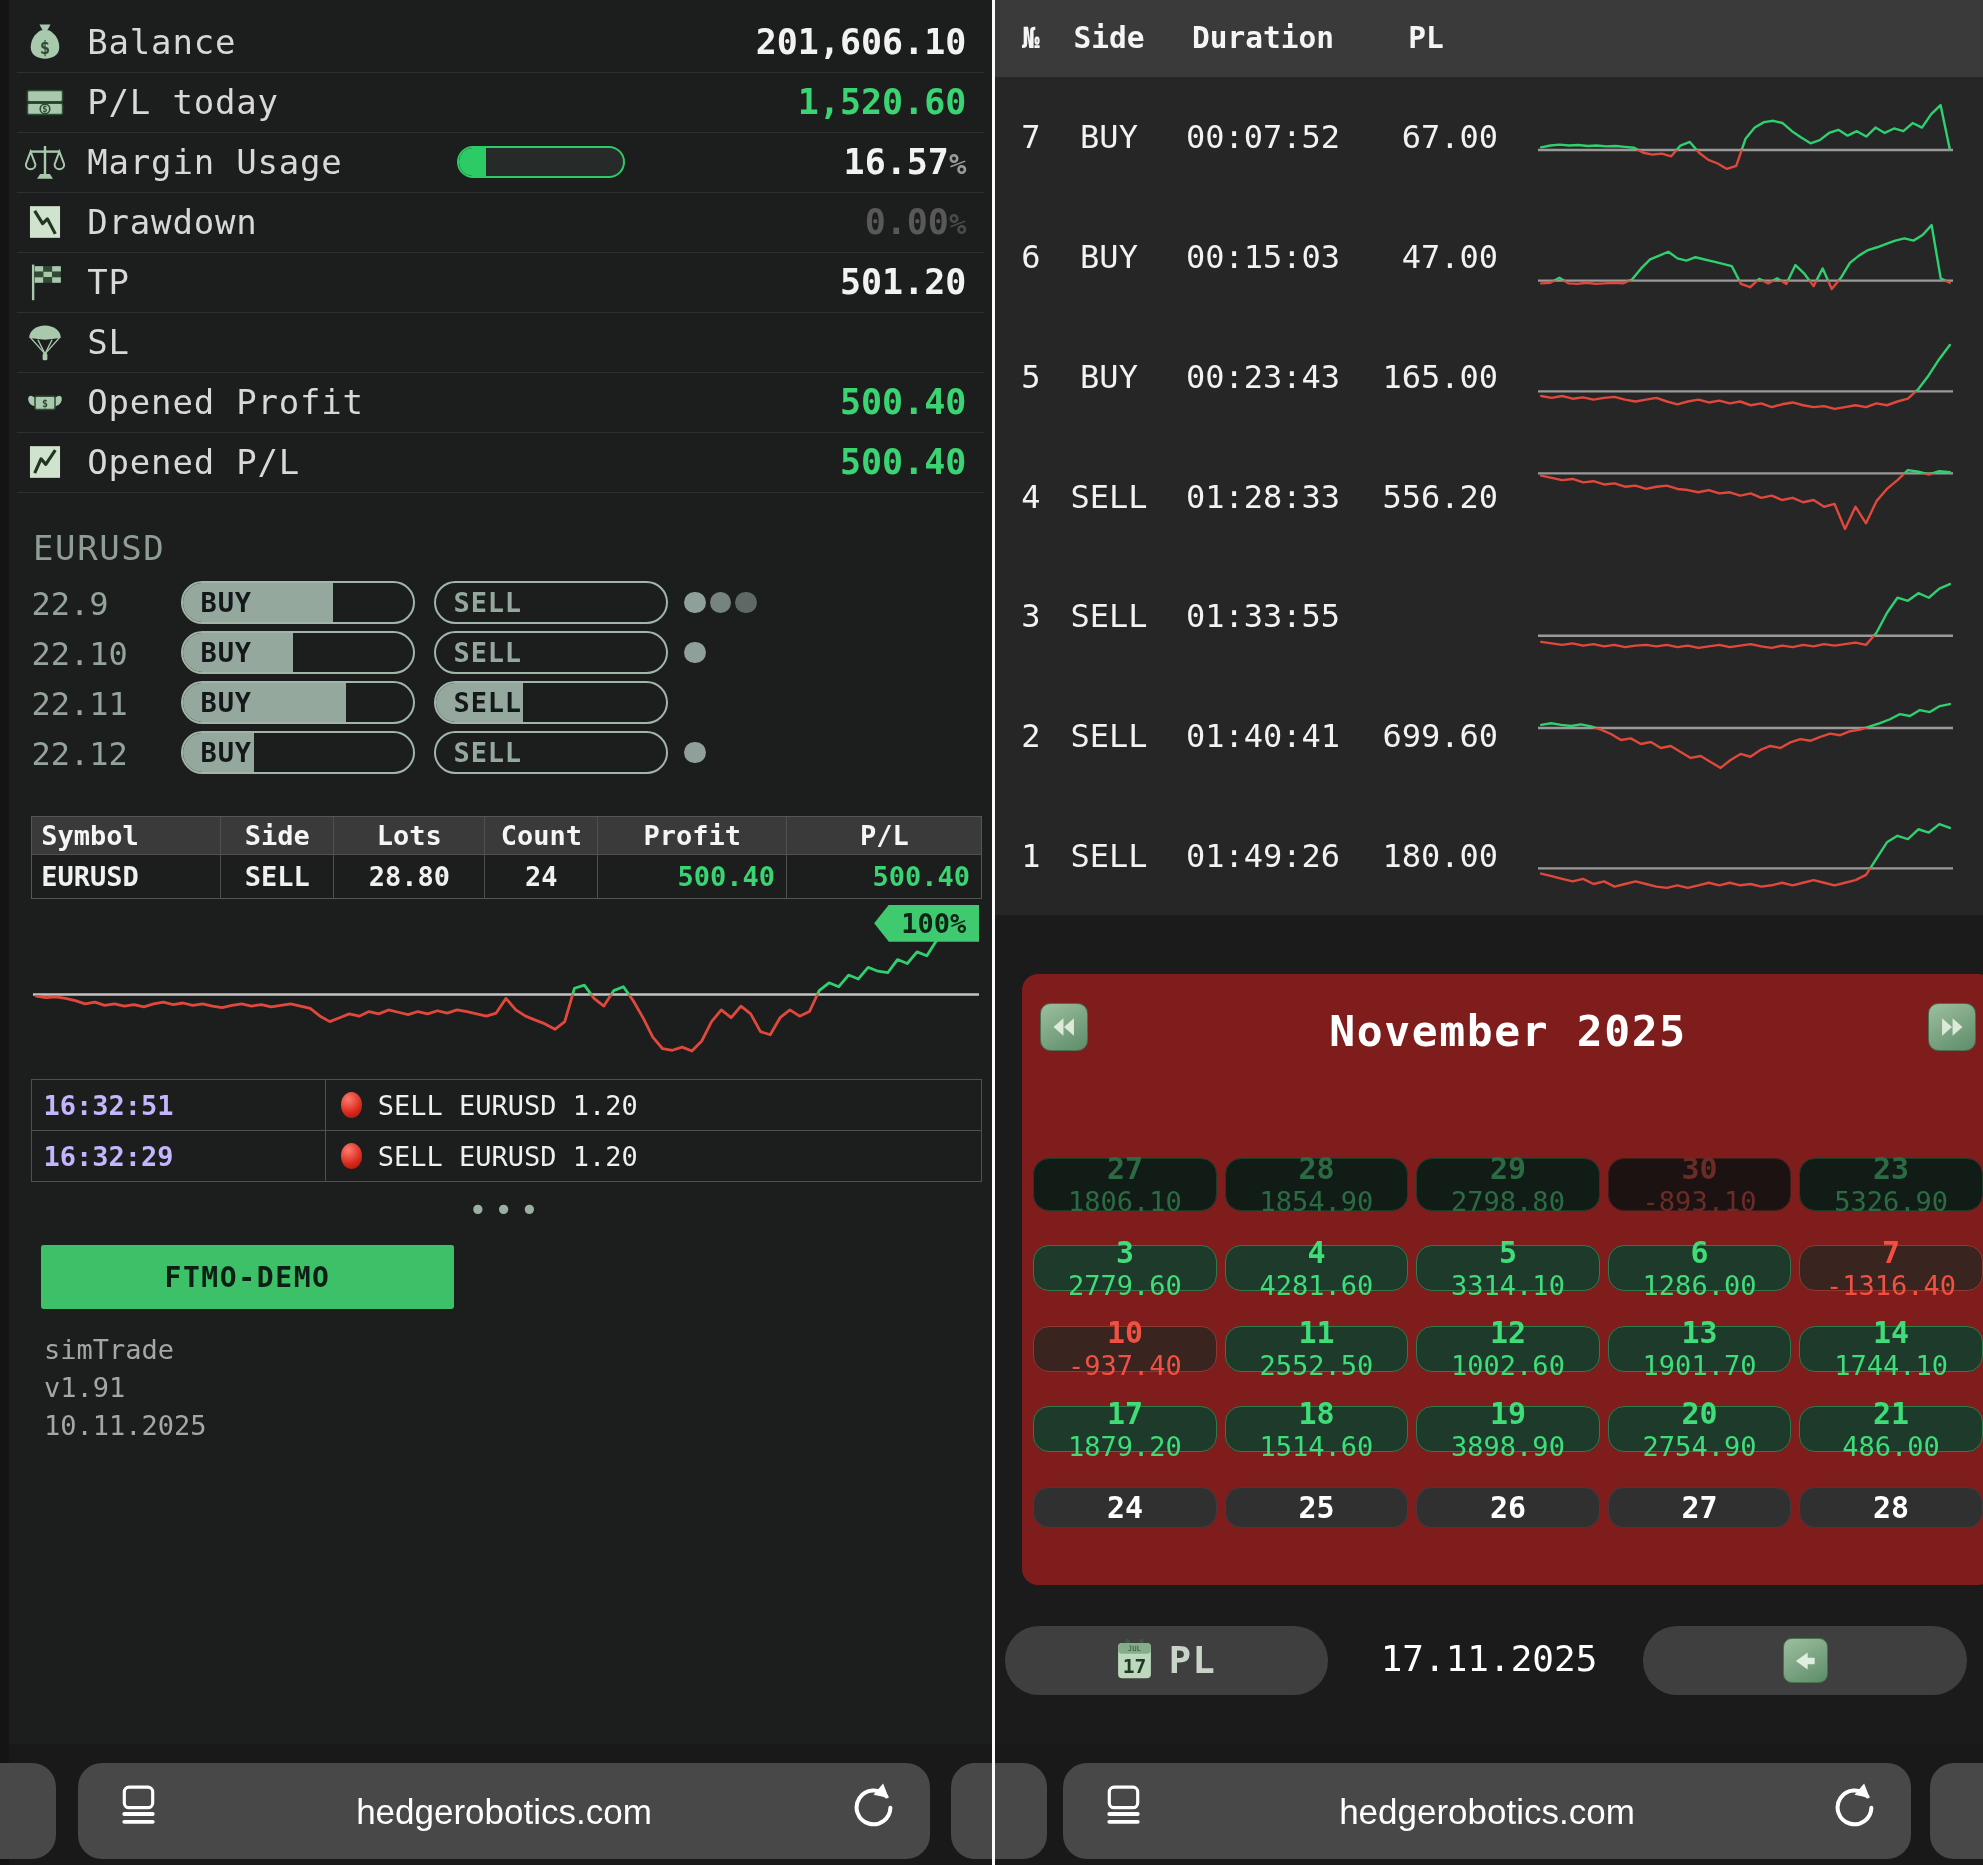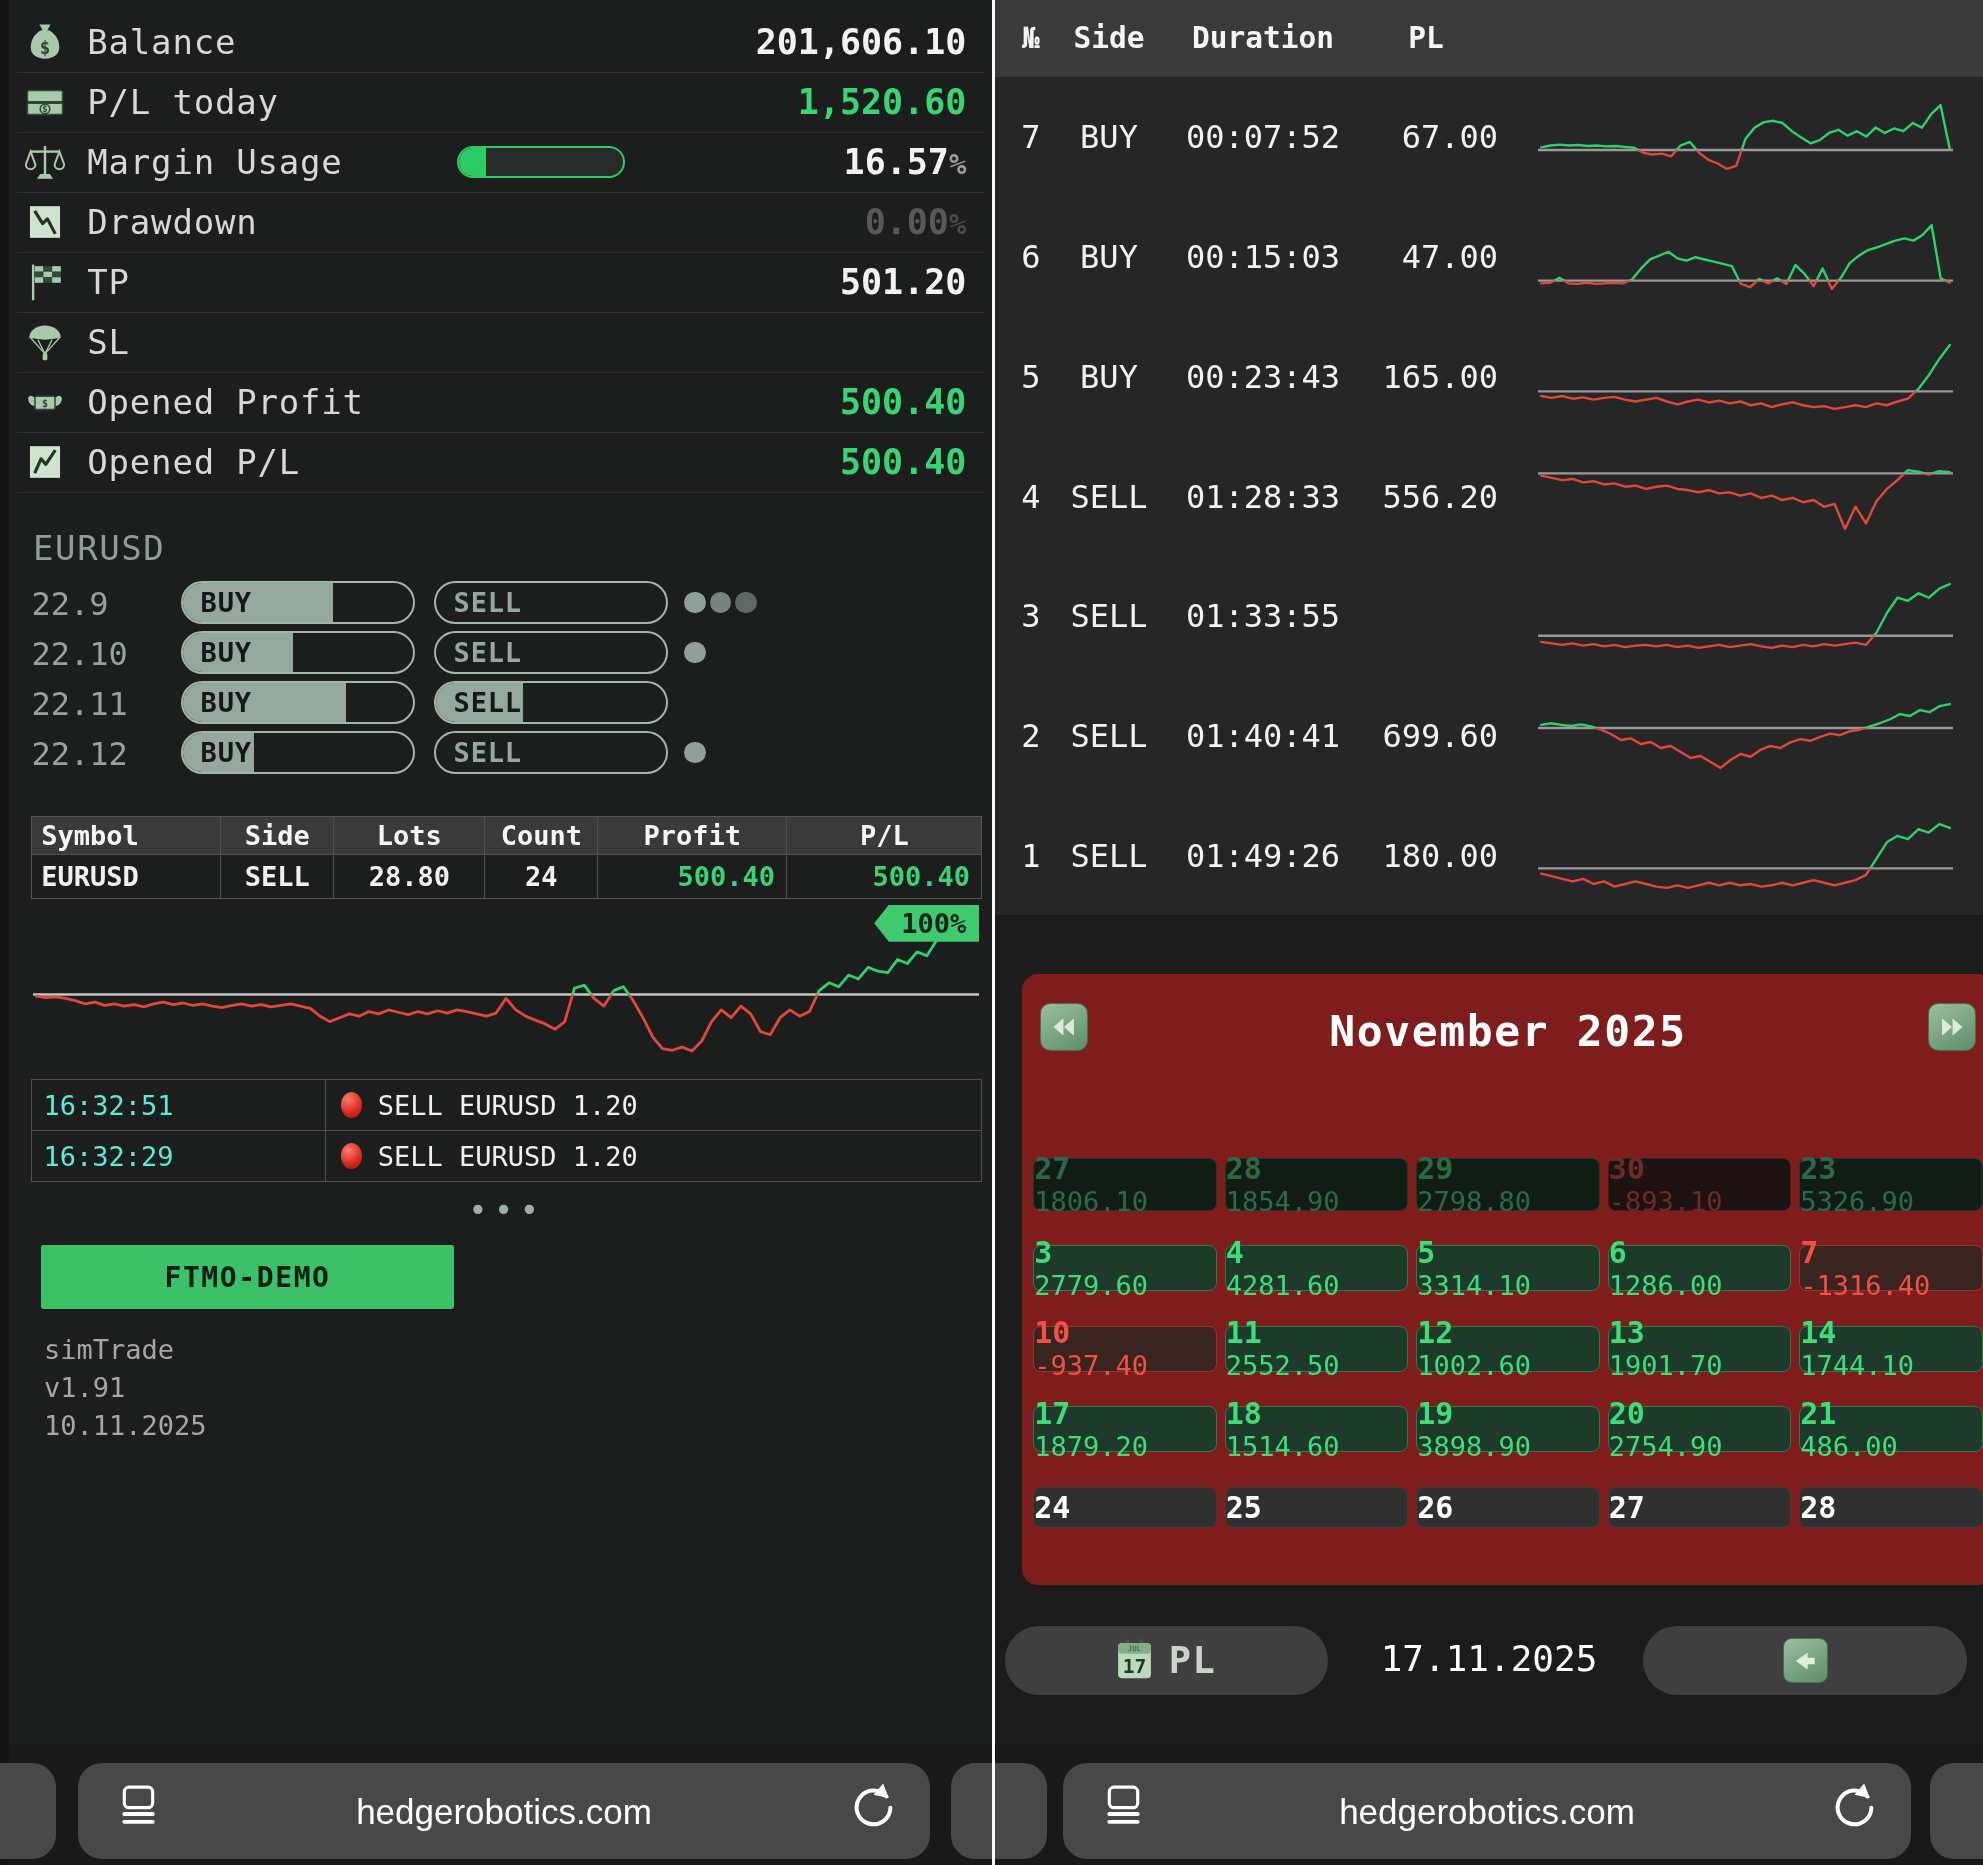--- a/index.html
+++ b/index.html
@@ -43,21 +43,21 @@
   .cell.green{color:#3bd473;}
   
   .chartbox{position:absolute;left:24px;top:900px;width:946px;height:168px;}
   .flag{position:absolute;right:0px;top:4.8px;height:37px;line-height:37px;background:#3fca70;color:#0e2416;
         font-size:27px;font-weight:bold;padding:0 12.8px 0 27px;
         clip-path:polygon(0 50%,14% 0,100% 0,100% 100%,14% 100%);}
   
   .log{position:absolute;left:22.3px;top:1079px;width:951px;border:0.8px solid #4f4f4f;box-sizing:border-box;}
   .log-row{display:grid;grid-template-columns:294px 1fr;height:50px;border-bottom:0.8px solid #4f4f4f;}
   .log-row:last-child{border-bottom:none;}
-  .log-time{display:flex;align-items:center;padding-left:11.2px;font-size:27px;color:#5eead4;border-right:0.8px solid #4f4f4f;}
+  .log-time{display:flex;align-items:center;padding-left:11.2px;font-size:27px;color:#c4b5fd;border-right:0.8px solid #4f4f4f;font-weight:bold;}
   .log-msg{display:flex;align-items:center;gap:16px;padding-left:14.4px;font-size:27px;color:#efefef;}
   .reddot{width:21px;height:26px;border-radius:50%;background:radial-gradient(circle at 35% 28%,#ff7b6e,#d6281a 60%,#9c150b);}
   .log-more{position:absolute;left:22.3px;top:1191px;width:951px;text-align:center;font-size:32px;letter-spacing:6.4px;color:#9bb0a2;}
   
   .acct-btn{position:absolute;left:32px;top:1245px;width:413px;height:64px;background:#3cc169;border-radius:2.4px;
             display:flex;align-items:center;justify-content:center;font-size:28px;font-weight:bold;color:#0d1f14;letter-spacing:1.6px;cursor:pointer;}
   .footer{position:absolute;left:35px;top:1331px;font-size:27px;color:#a6a6a6;line-height:38px;}
   
   .seam{position:absolute;left:992px;top:0;width:3.2px;height:1865px;background:#fbfbfb;z-index:40;}
   
@@ -80,22 +80,22 @@
   .cal{position:absolute;left:27px;top:974px;width:972px;height:611px;background:#7f1d1d;border-radius:16px;}
   .cal-title{position:absolute;left:0;right:0;top:32px;text-align:center;font-size:43px;font-weight:bold;color:#fff;letter-spacing:1.6px;}
   .navbtn{position:absolute;top:29px;width:48px;height:48px;border-radius:10.4px;cursor:pointer;
           background:linear-gradient(150deg,#9dbf9f,#5d8c69);border:1.6px solid #47714f;box-sizing:border-box;
           display:flex;align-items:center;justify-content:center;}
   .navbtn.prev{left:17.6px;} .navbtn.next{right:17.6px;}
   .cal-days{position:absolute;left:11.2px;right:11.2px;top:117px;display:grid;grid-template-columns:repeat(5,1fr);gap:8px;}
   .cal-days div{text-align:center;font-size:32px;color:#f2f2f2;}
   .cal-grid{position:absolute;left:11.2px;right:11.2px;top:160px;display:grid;grid-template-columns:repeat(5,1fr);
             grid-template-rows:77px 70px 70px 70px 65px;gap:10.4px 8px;}
-  .dcell{border-radius:8px;border:1.6px solid #3d3d3d;background:#303030;box-sizing:border-box;
-         display:flex;flex-direction:column;justify-content:center;cursor:pointer;margin-top:24px;}
+  .dcell{border-radius:16px;border:1.6px solid #3d3d3d;background:#303030;box-sizing:border-box;
+         display:flex;flex-direction:column;align-items:center;justify-content:center;cursor:pointer;margin-top:24px;}
   .dcell .dnum{font-size:30px;font-weight:bold;color:#fff;line-height:35px;}
   .dcell .dval{font-size:27px;line-height:32px;}
   .dcell.pos{background:#1e3a2a;border-color:#2f7a4a;}
   .dcell.pos .dnum,.dcell.pos .dval{color:#3fdc78;}
   .dcell.neg{background:#3a2420;border-color:#8a3a30;}
   .dcell.neg .dnum,.dcell.neg .dval{color:#f25042;}
   .dcell.faded{filter:brightness(0.5) saturate(0.8);}
   
   .pl-pill{position:absolute;left:9.6px;top:1626px;width:323px;height:69px;border-radius:34px;background:#3f3f3f;
            display:flex;align-items:center;justify-content:center;gap:16px;cursor:pointer;}

